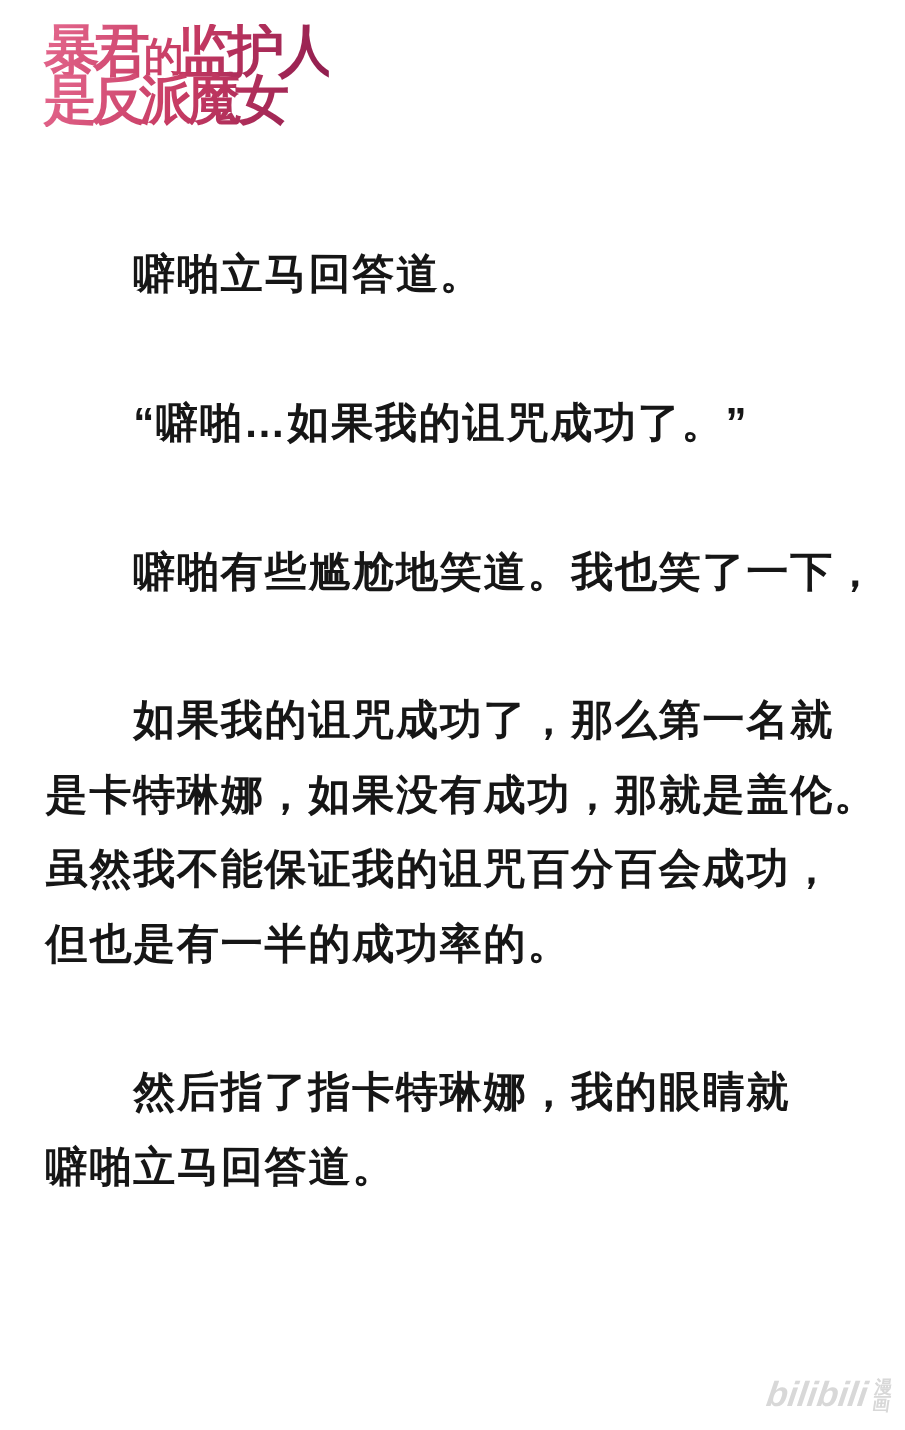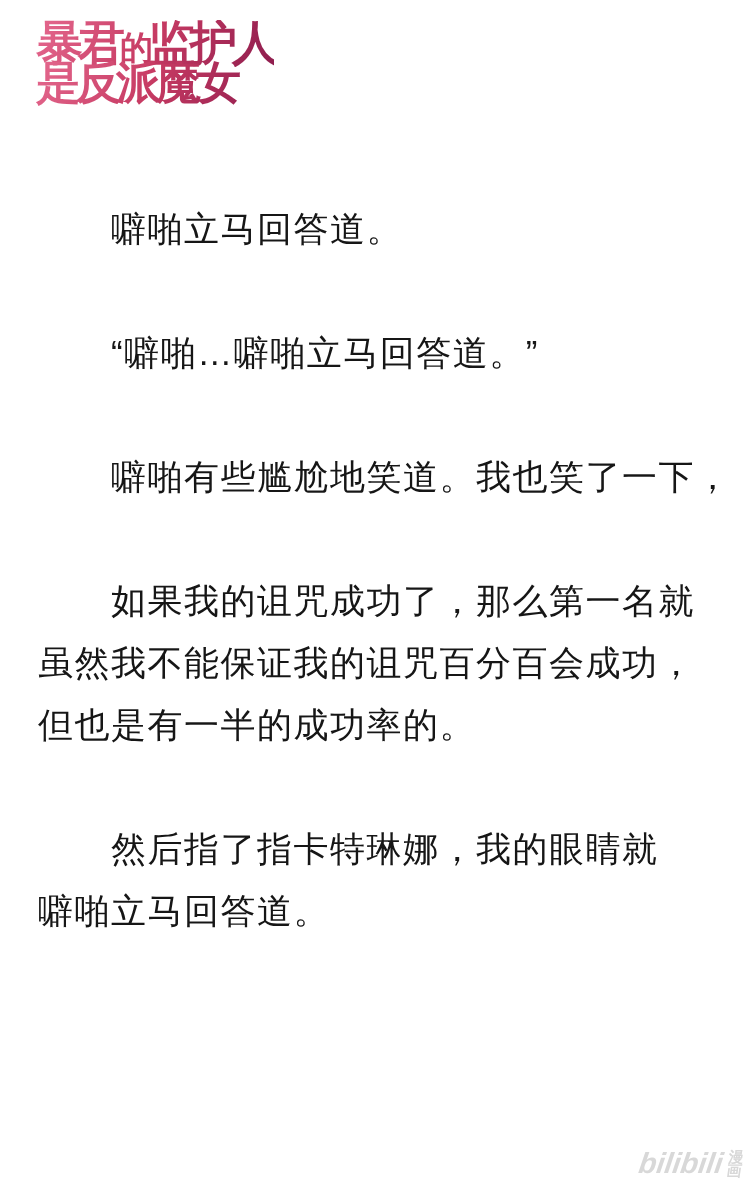--- a/index.html
+++ b/index.html
@@ -42,20 +42,21 @@
   .content{
     position:absolute;
     left:38px;top:198px;right:16px;
   }
   .para{
     margin:0 0 62px 0;
     font-size:35px;
     line-height:62px;
     letter-spacing:1.5px;
     color:var(--text-color);
+    font-weight:bold;
   }
   .para .line{display:block;white-space:nowrap;}
   .para .line.first{padding-left:73px;}
   
   .watermark{
     position:absolute;
     right:9px;bottom:12px;
     display:flex;align-items:center;gap:5px;
     color:var(--wm-color);
     transform:skewX(-8deg);
@@ -85,27 +86,28 @@
   <div class="logo">
       <div class="logo-line"><span class="seg lg">暴君</span><span class="seg sm">的</span><span class="seg lg">监护人</span></div>
       <div class="logo-line"><span class="seg lg">是反派魔女</span></div>
     </div>
 
   <div class="content">
       <p class="para">
         <span class="line first">噼啪立马回答道。</span>
       </p>
       <p class="para">
-        <span class="line first">“噼啪…噼啪立马回答道。”</span>
+        <span class="line first">“噼啪…如果我的诅咒成功了。”</span>
       </p>
       <p class="para">
         <span class="line first">噼啪有些尴尬地笑道。我也笑了一下，</span>
       </p>
       <p class="para">
         <span class="line first">如果我的诅咒成功了，那么第一名就</span>
+        <span class="line">是卡特琳娜，如果没有成功，那就是盖伦。</span>
         <span class="line">虽然我不能保证我的诅咒百分百会成功，</span>
         <span class="line">但也是有一半的成功率的。</span>
       </p>
       <p class="para">
         <span class="line first">然后指了指卡特琳娜，我的眼睛就</span>
         <span class="line">噼啪立马回答道。</span>
       </p>
     </div>
 
   <div class="watermark">

